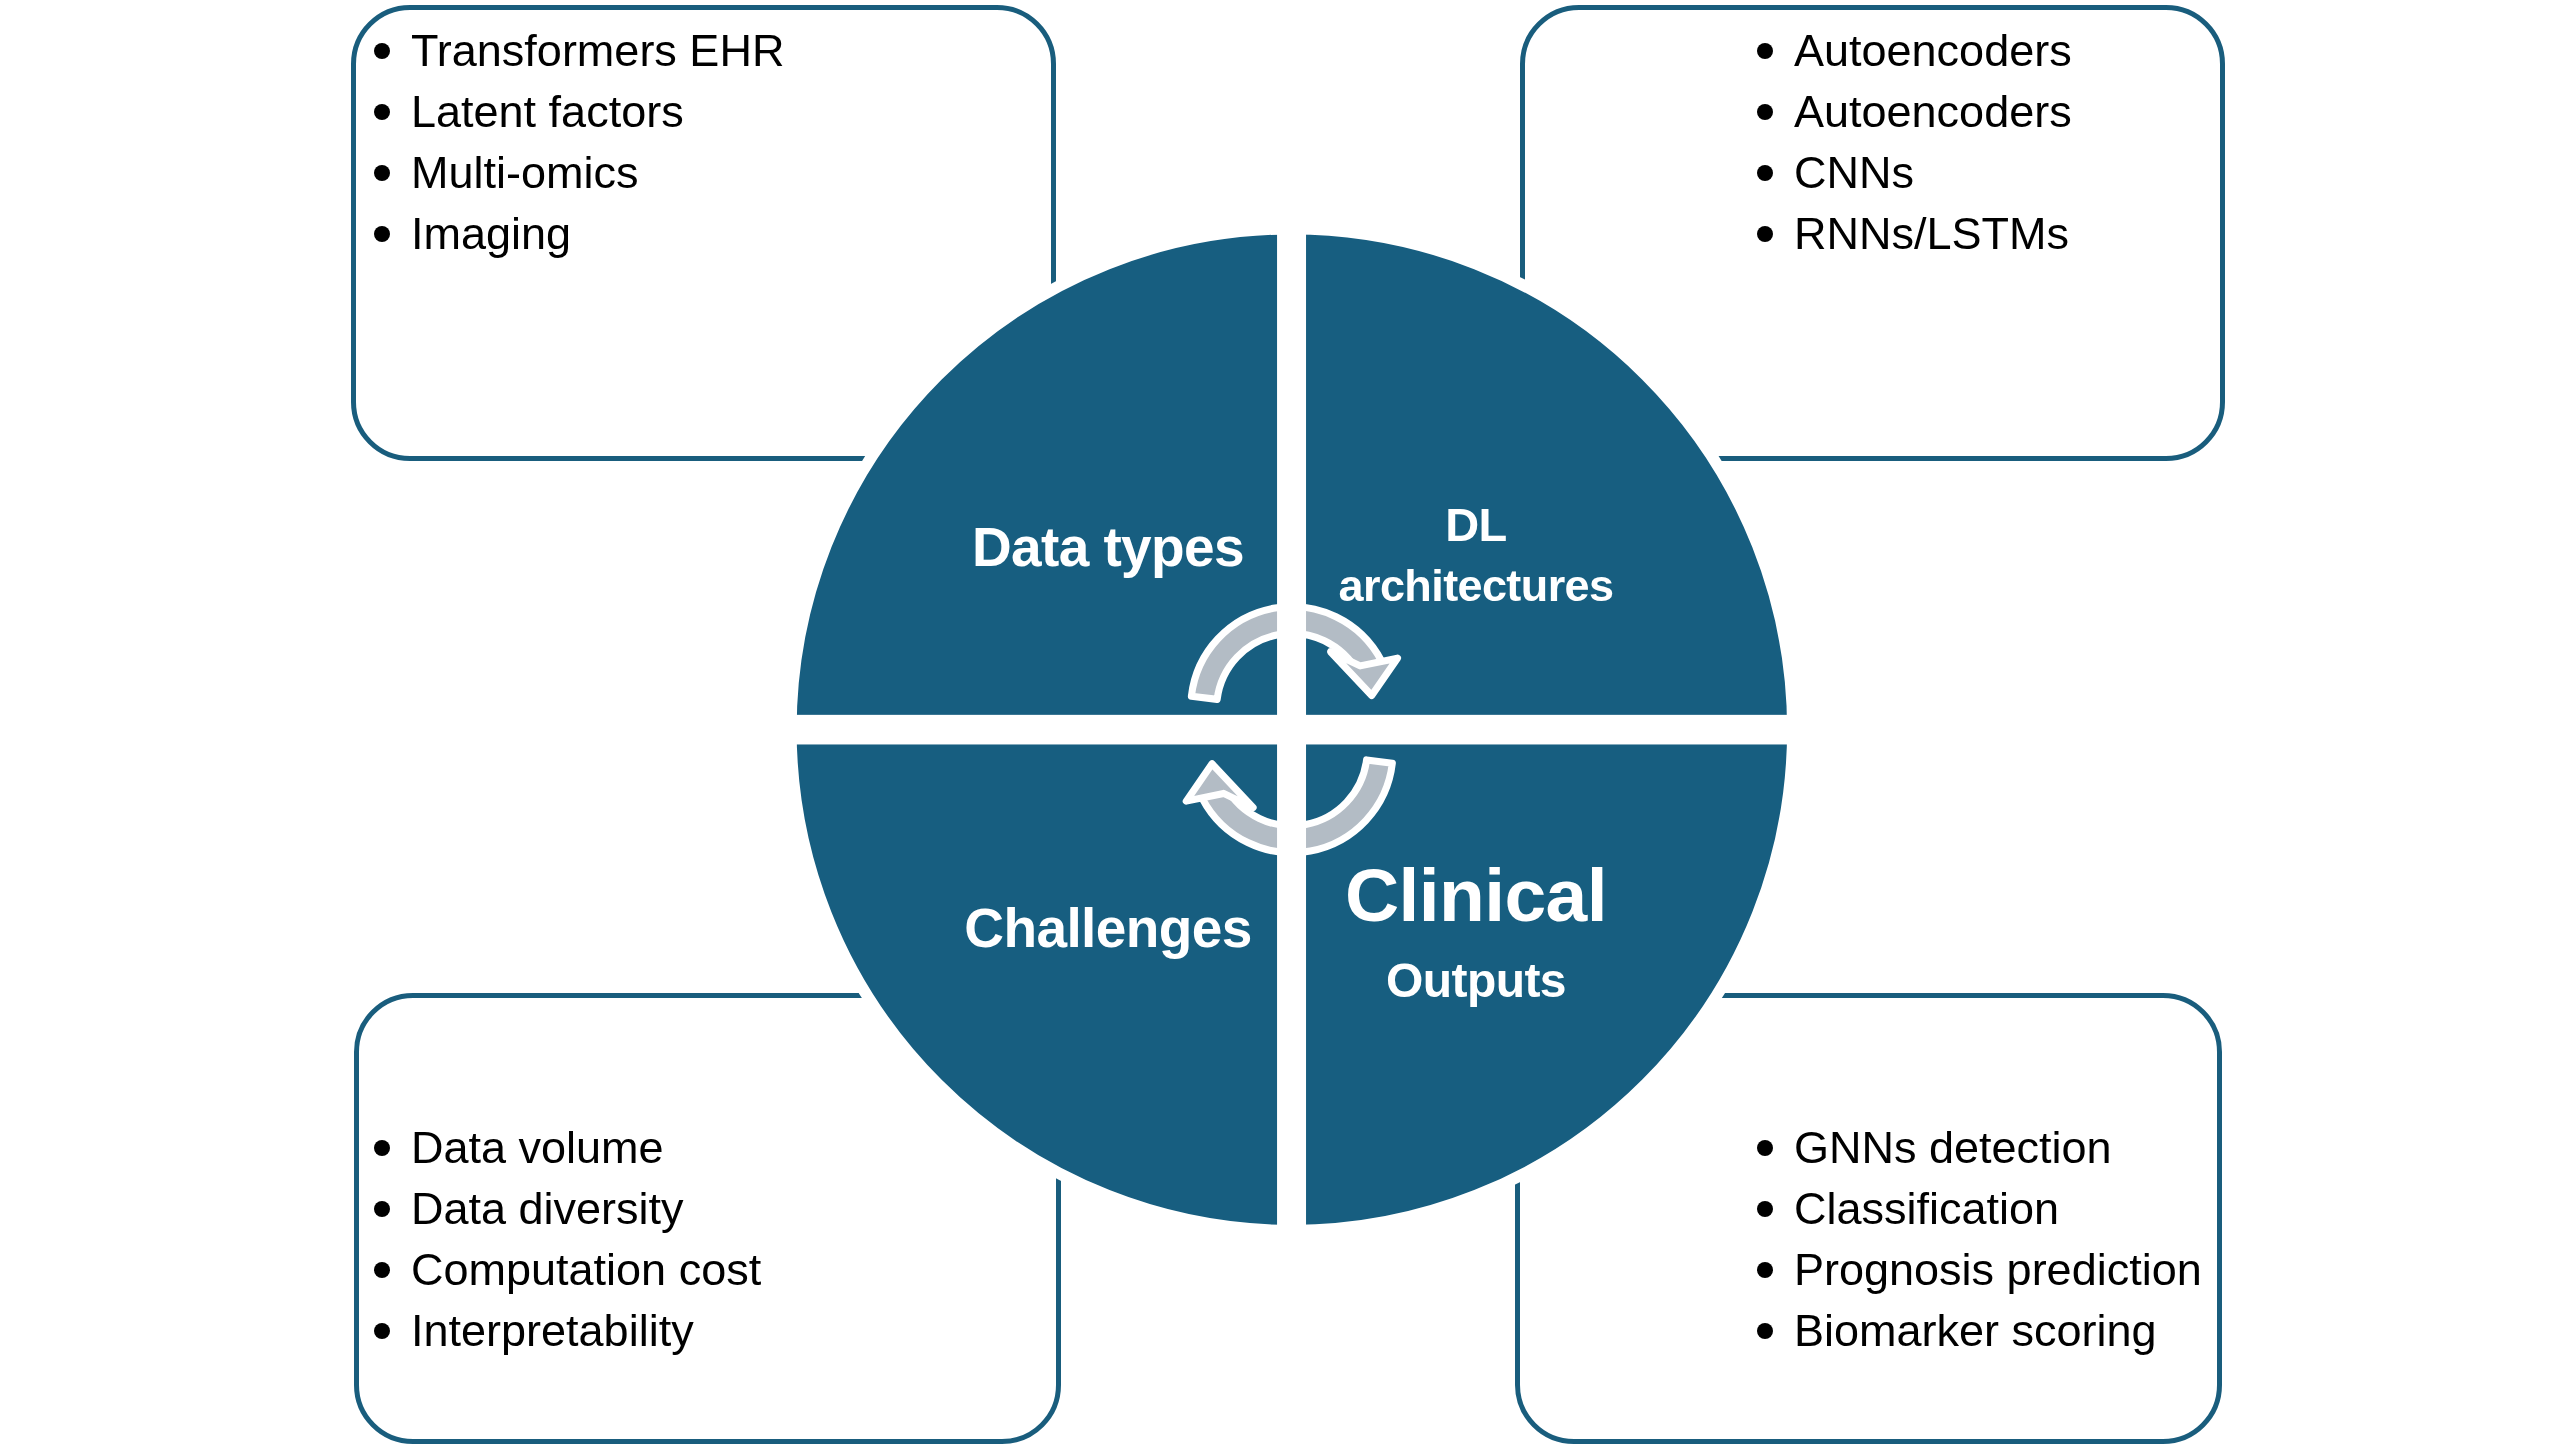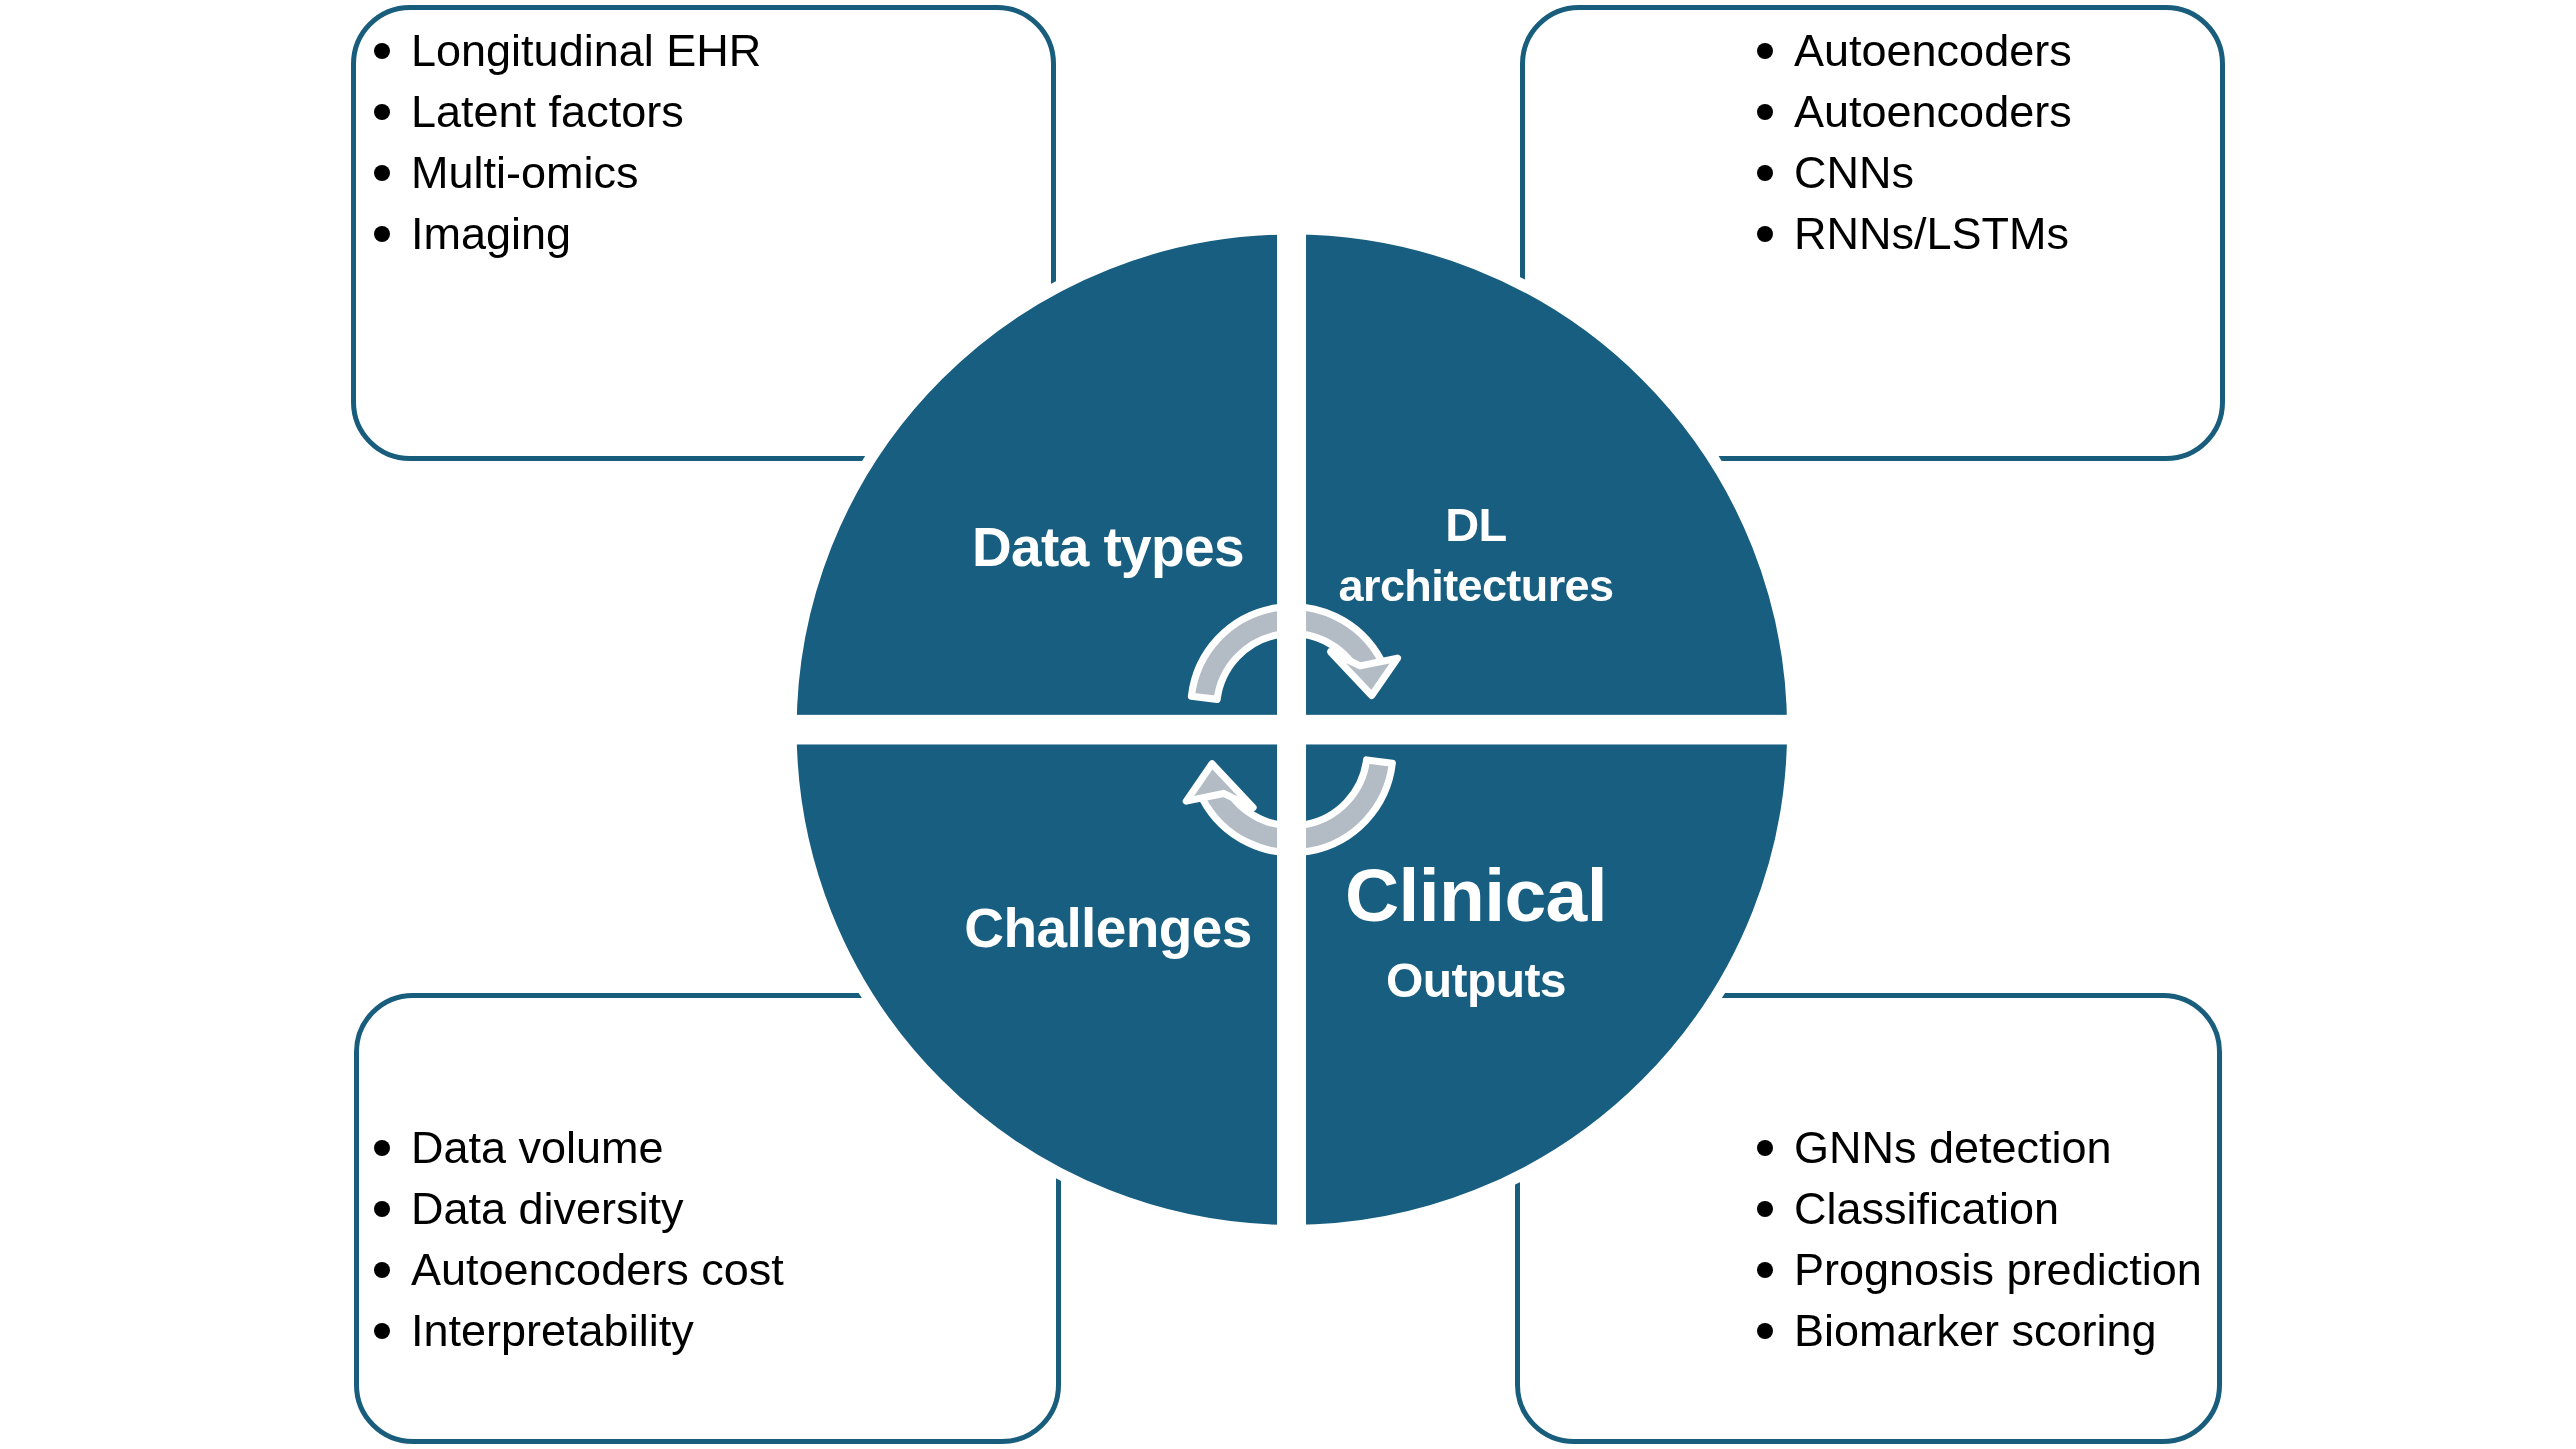--- a/index.html
+++ b/index.html
@@ -75,35 +75,35 @@
   <div class="qlabel lbl-single" style="left:915px;top:892px;">
     <span>Challenges</span>
   </div>
 
   <div class="qlabel" style="left:1283px;top:855px;">
     <span class="lbl-clinical">Clinical</span>
     <span class="lbl-outputs">Outputs</span>
   </div>
 
   <ul class="blist" style="left:374px;top:20px;">
-      <li>Longitudinal EHR</li>
+      <li>Transformers EHR</li>
       <li>Latent factors</li>
       <li>Multi-omics</li>
       <li>Imaging</li>
     </ul>
   <ul class="blist" style="left:1757px;top:20px;">
       <li>Autoencoders</li>
       <li>Autoencoders</li>
       <li>CNNs</li>
       <li>RNNs/LSTMs</li>
     </ul>
   <ul class="blist" style="left:374px;top:1117px;">
       <li>Data volume</li>
       <li>Data diversity</li>
-      <li>Autoencoders cost</li>
+      <li>Computation cost</li>
       <li>Interpretability</li>
     </ul>
   <ul class="blist" style="left:1757px;top:1117px;">
       <li>GNNs detection</li>
       <li>Classification</li>
       <li>Prognosis prediction</li>
       <li>Biomarker scoring</li>
     </ul>
 
 </div>

